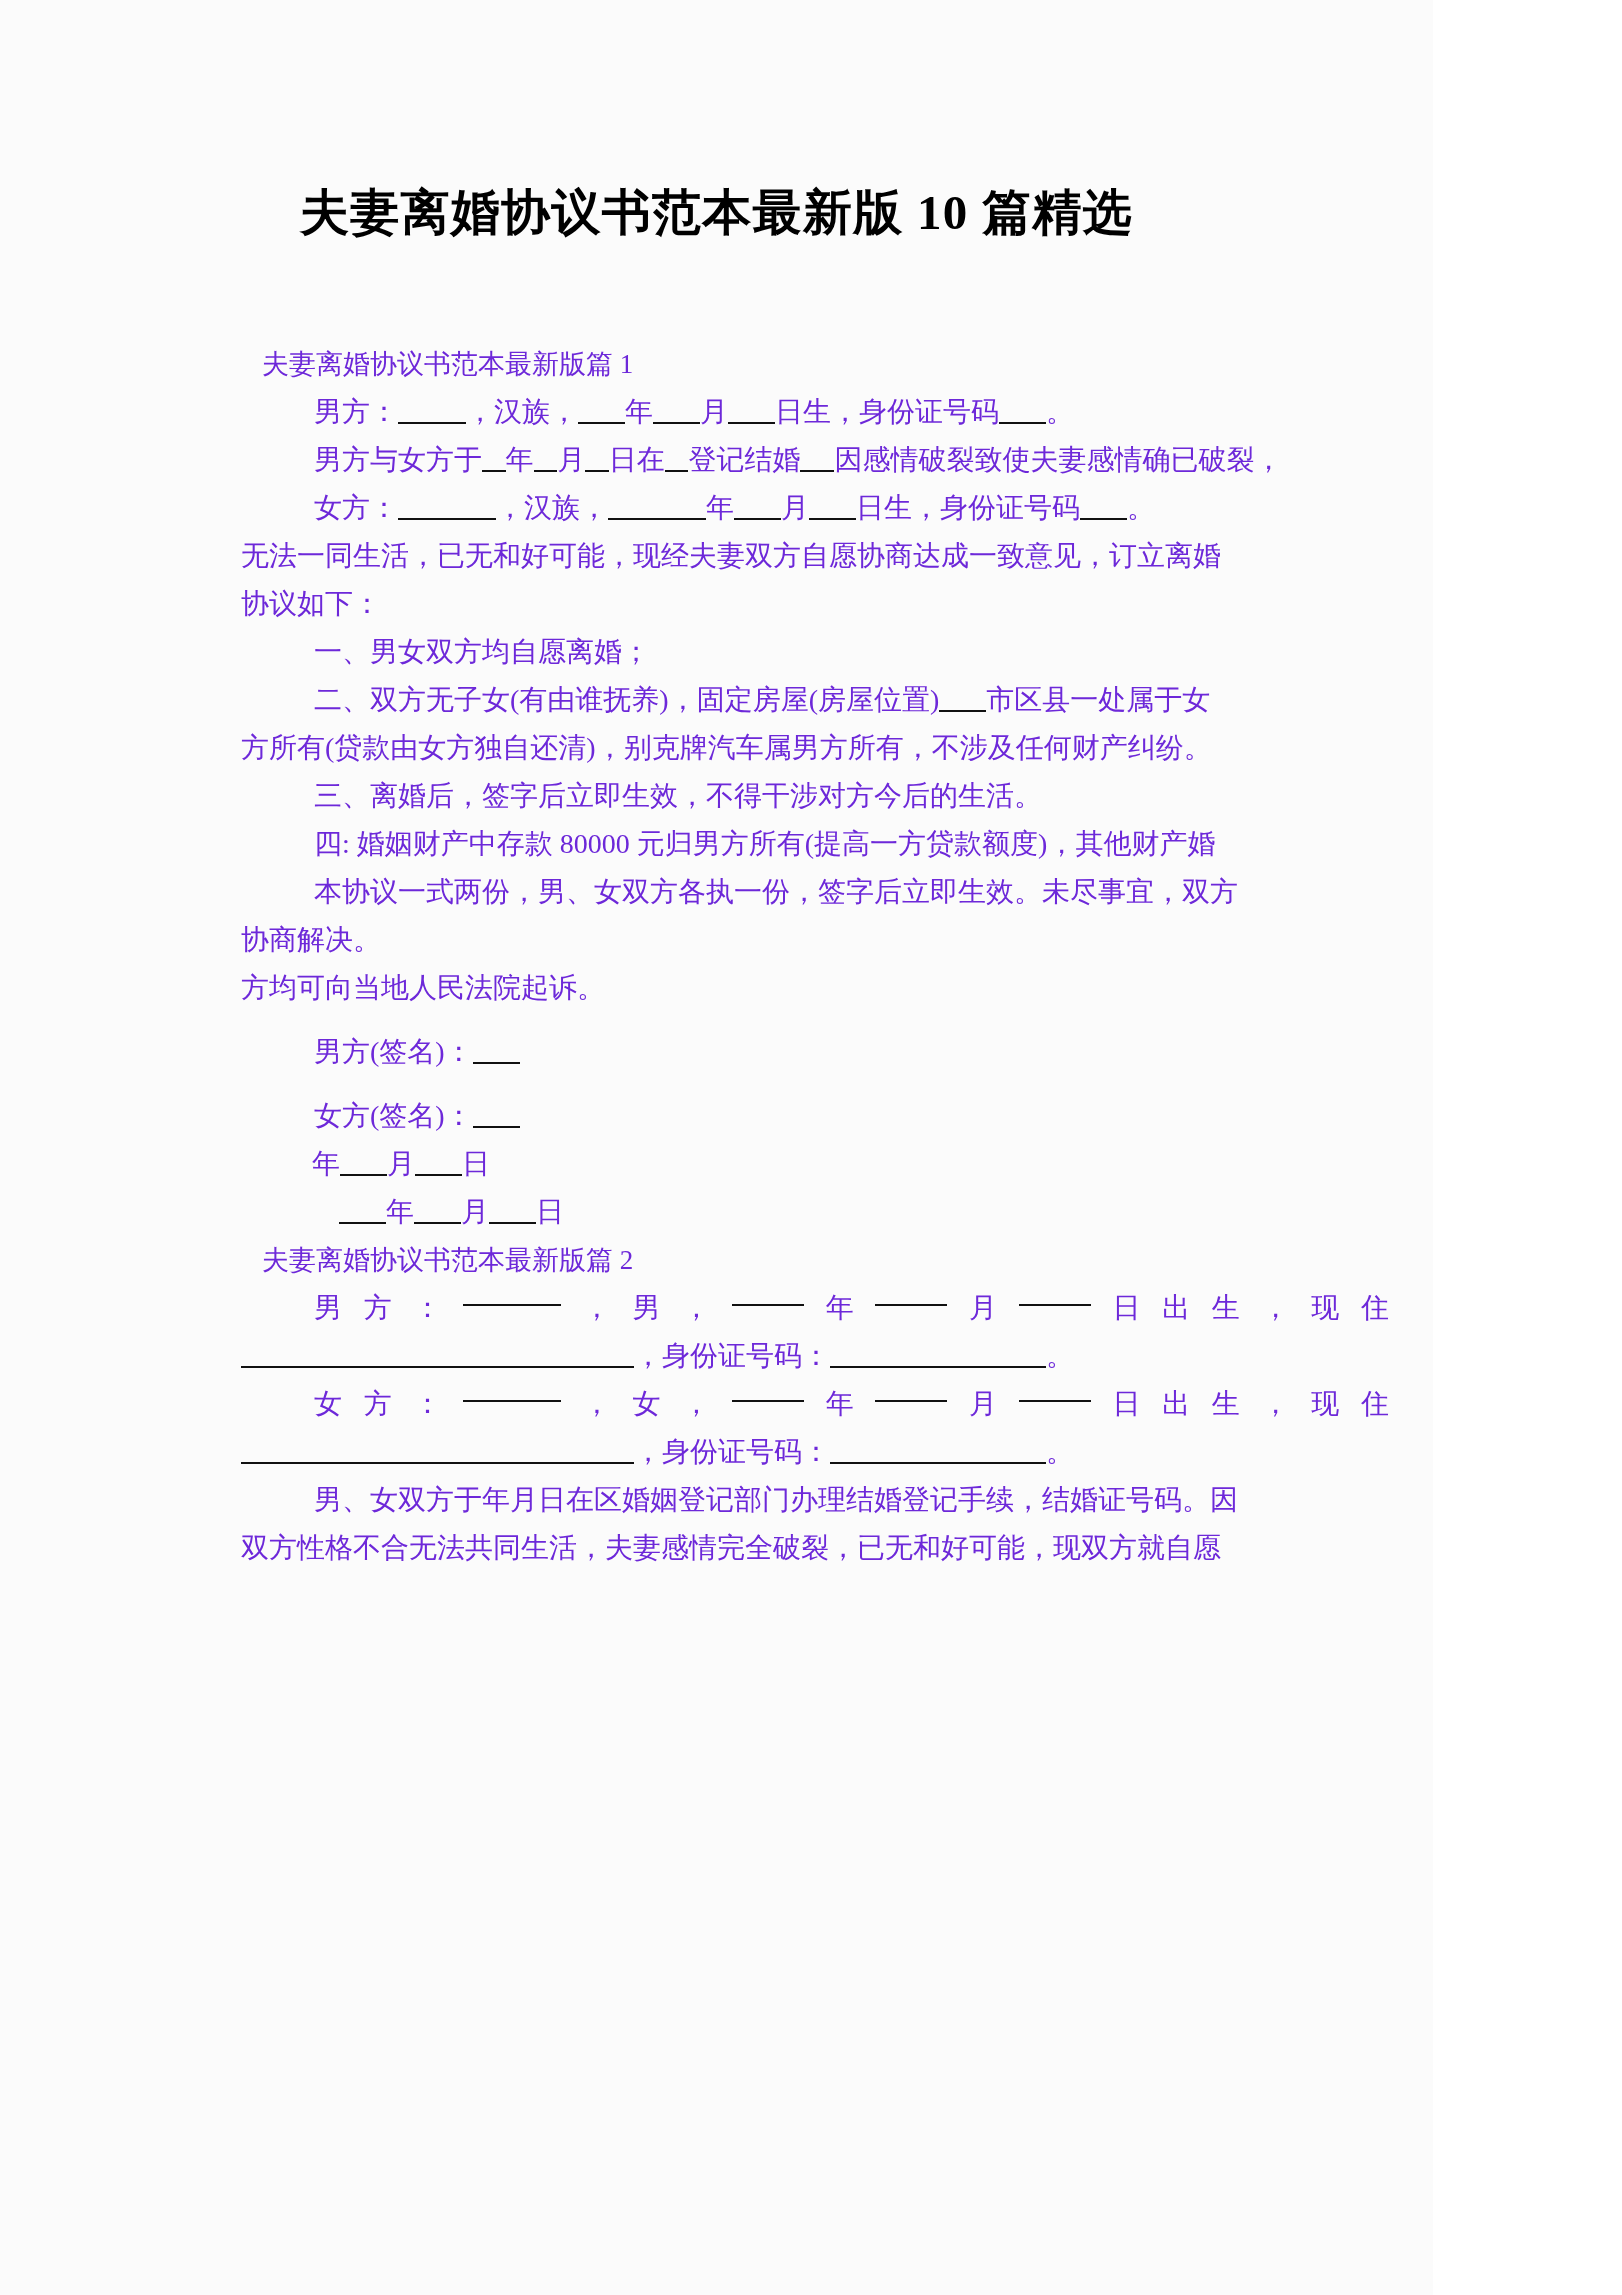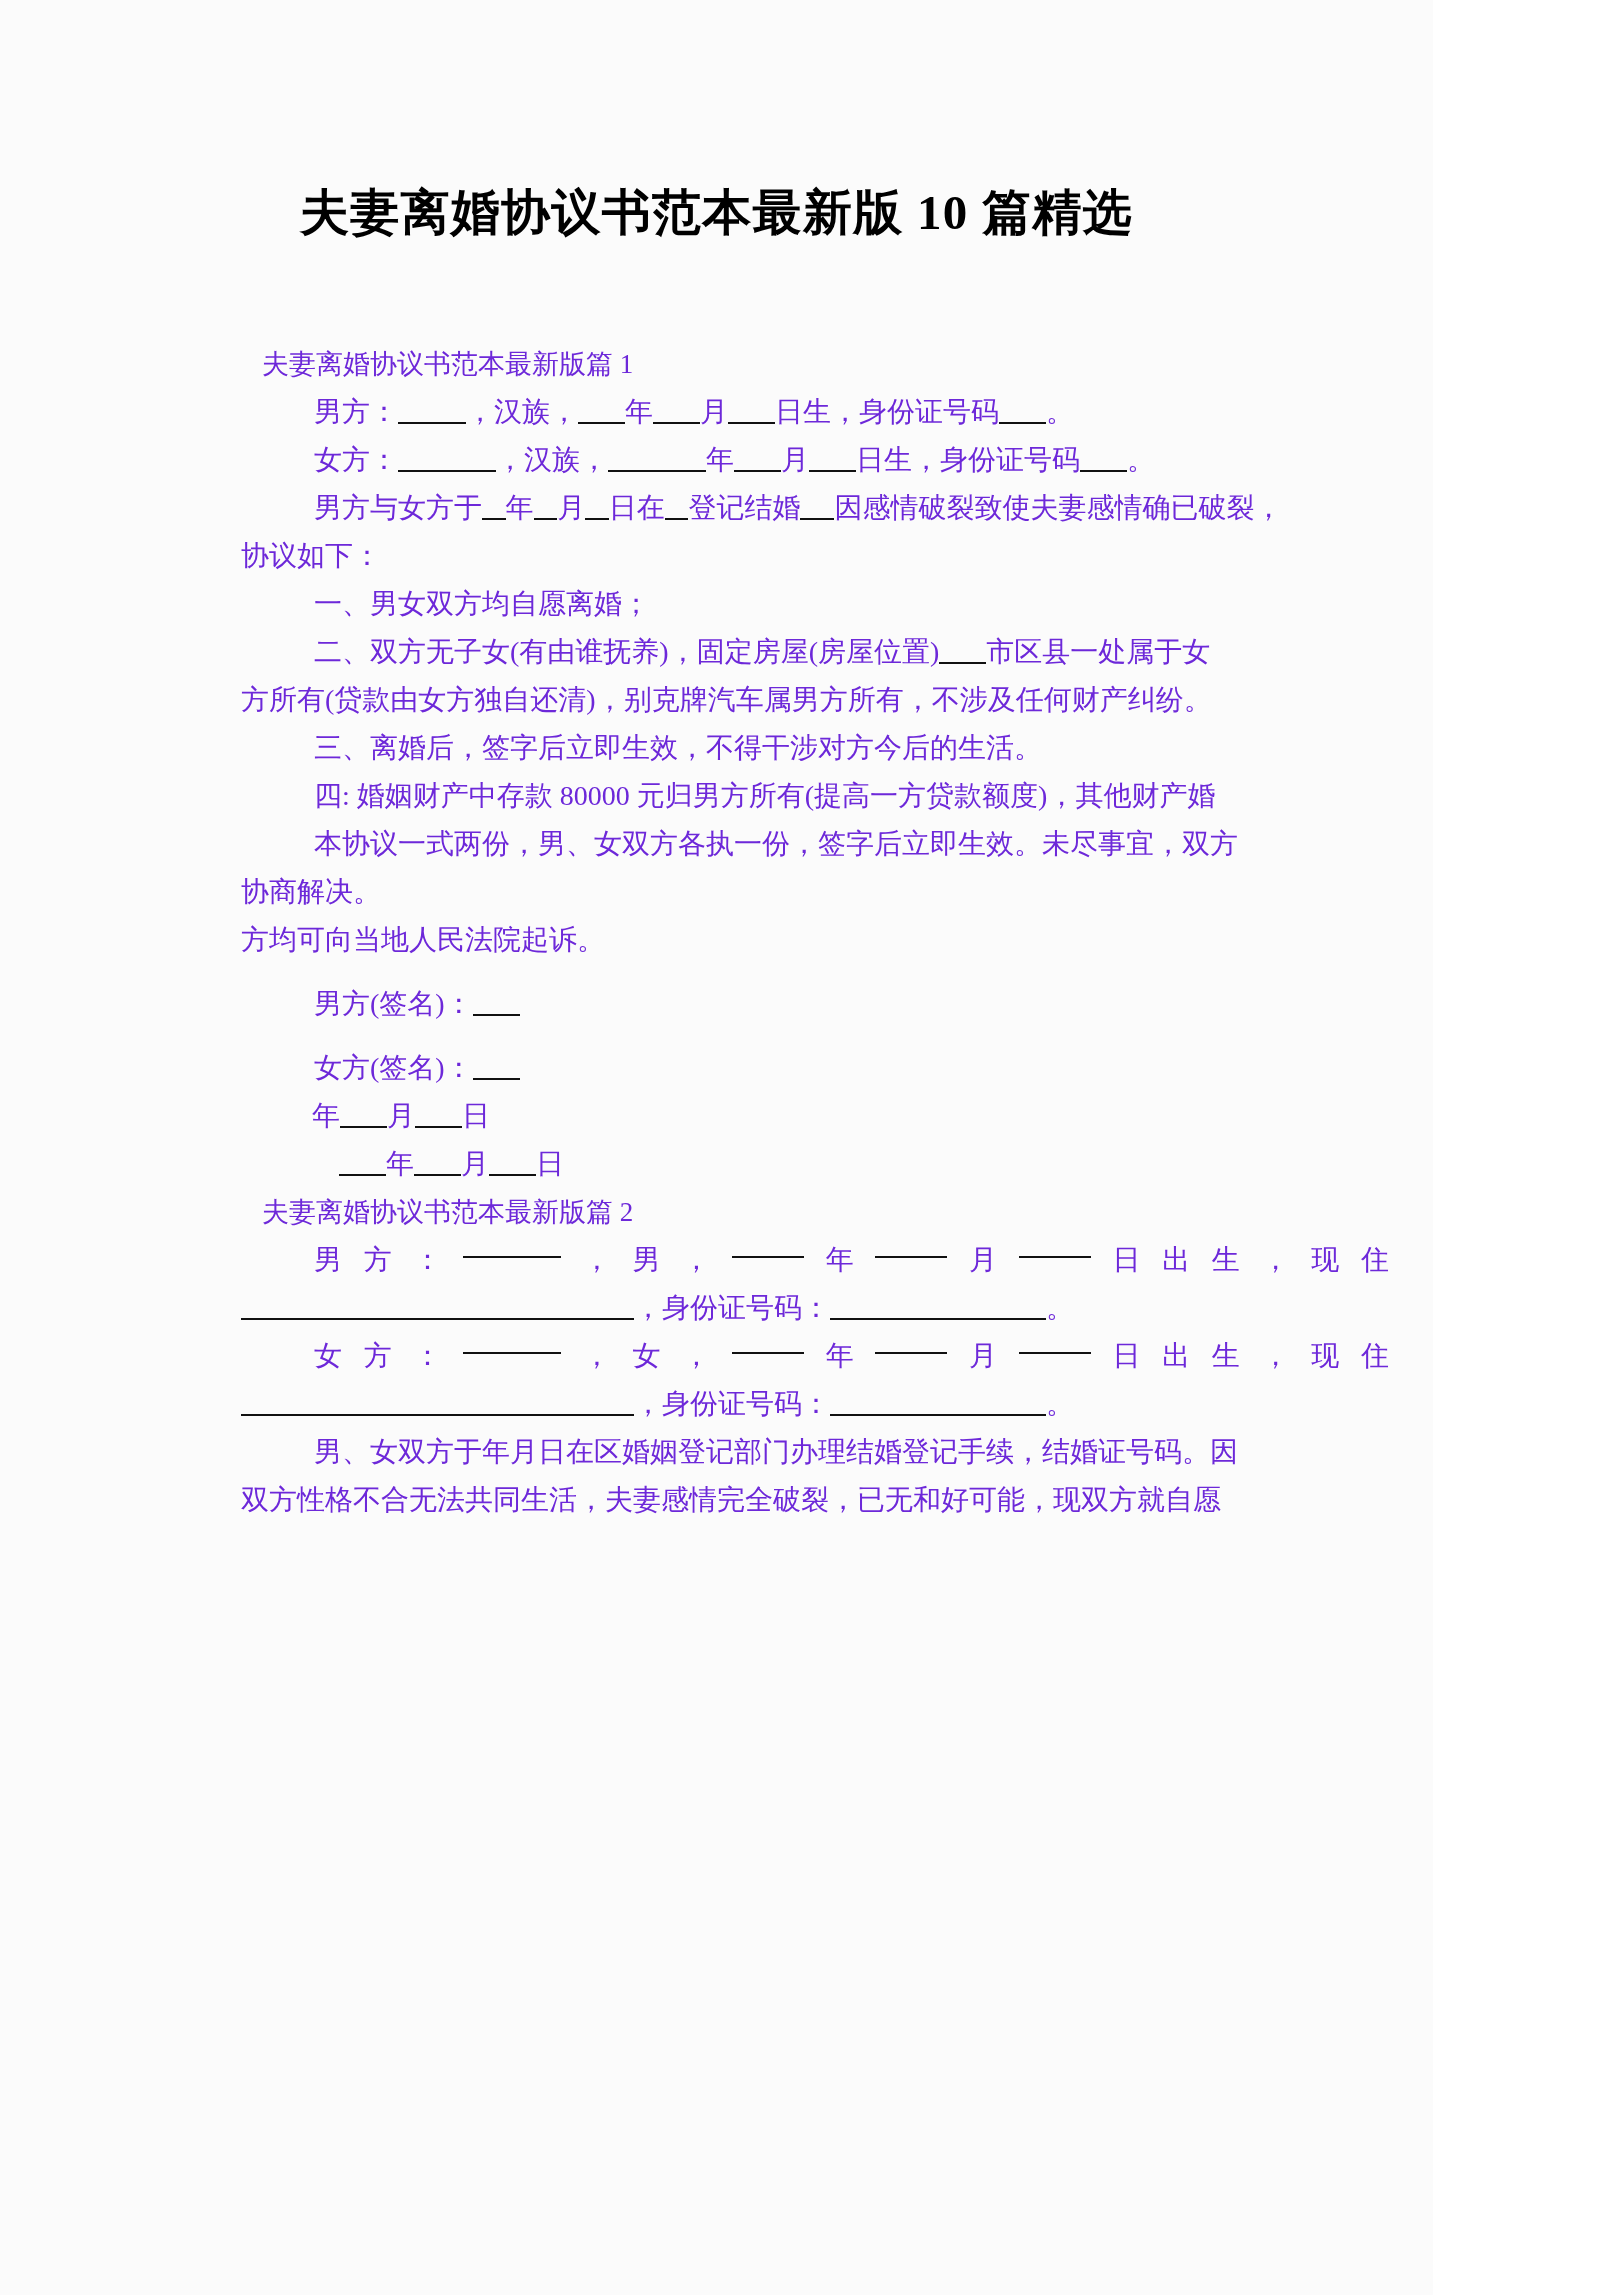--- a/index.html
+++ b/index.html
@@ -119,26 +119,27 @@
 
   <div class="body-block">
 
     <div class="line sec-head">夫妻离婚协议书范本最新版篇 1</div>
 
     <div class="line indent">
       <span>男方：</span><span class="blank b-l"></span><span>，汉族，</span><span class="blank b-m"></span><span>年</span><span class="blank b-m"></span><span>月</span><span class="blank b-m"></span><span>日生，身份证号码</span><span class="blank b-m"></span><span>。</span>
     </div>
 
     <div class="line indent">
+      <span>男方与女方于</span><span class="blank b-xs"></span><span>年</span><span class="blank b-xs"></span><span>月</span><span class="blank b-xs"></span><span>日在</span><span class="blank b-xs"></span><span>登记结婚</span><span class="blank b-s"></span><span>因感情破裂致使夫妻感情确已破裂，</span>
+    </div>
+
+    <div class="line indent">
       <span>女方：</span><span class="blank b-xl"></span><span>，汉族，</span><span class="blank b-xl"></span><span>年</span><span class="blank b-m"></span><span>月</span><span class="blank b-m"></span><span>日生，身份证号码</span><span class="blank b-m"></span><span>。</span>
     </div>
-
-    <div class="line indent">
-      <span>男方与女方于</span><span class="blank b-xs"></span><span>年</span><span class="blank b-xs"></span><span>月</span><span class="blank b-xs"></span><span>日在</span><span class="blank b-xs"></span><span>登记结婚</span><span class="blank b-s"></span><span>因感情破裂致使夫妻感情确已破裂，</span>
-    </div>
+    <div class="line cont">无法一同生活，已无和好可能，现经夫妻双方自愿协商达成一致意见，订立离婚</div>
     <div class="line cont">协议如下：</div>
 
     <div class="line indent">一、男女双方均自愿离婚；</div>
 
     <div class="line indent">
       <span>二、双方无子女(有由谁抚养)，固定房屋(房屋位置)</span><span class="blank b-m"></span><span>市区县一处属于女</span>
     </div>
     <div class="line cont">方所有(贷款由女方独自还清)，别克牌汽车属男方所有，不涉及任何财产纠纷。</div>
 
     <div class="line indent">三、离婚后，签字后立即生效，不得干涉对方今后的生活。</div>

